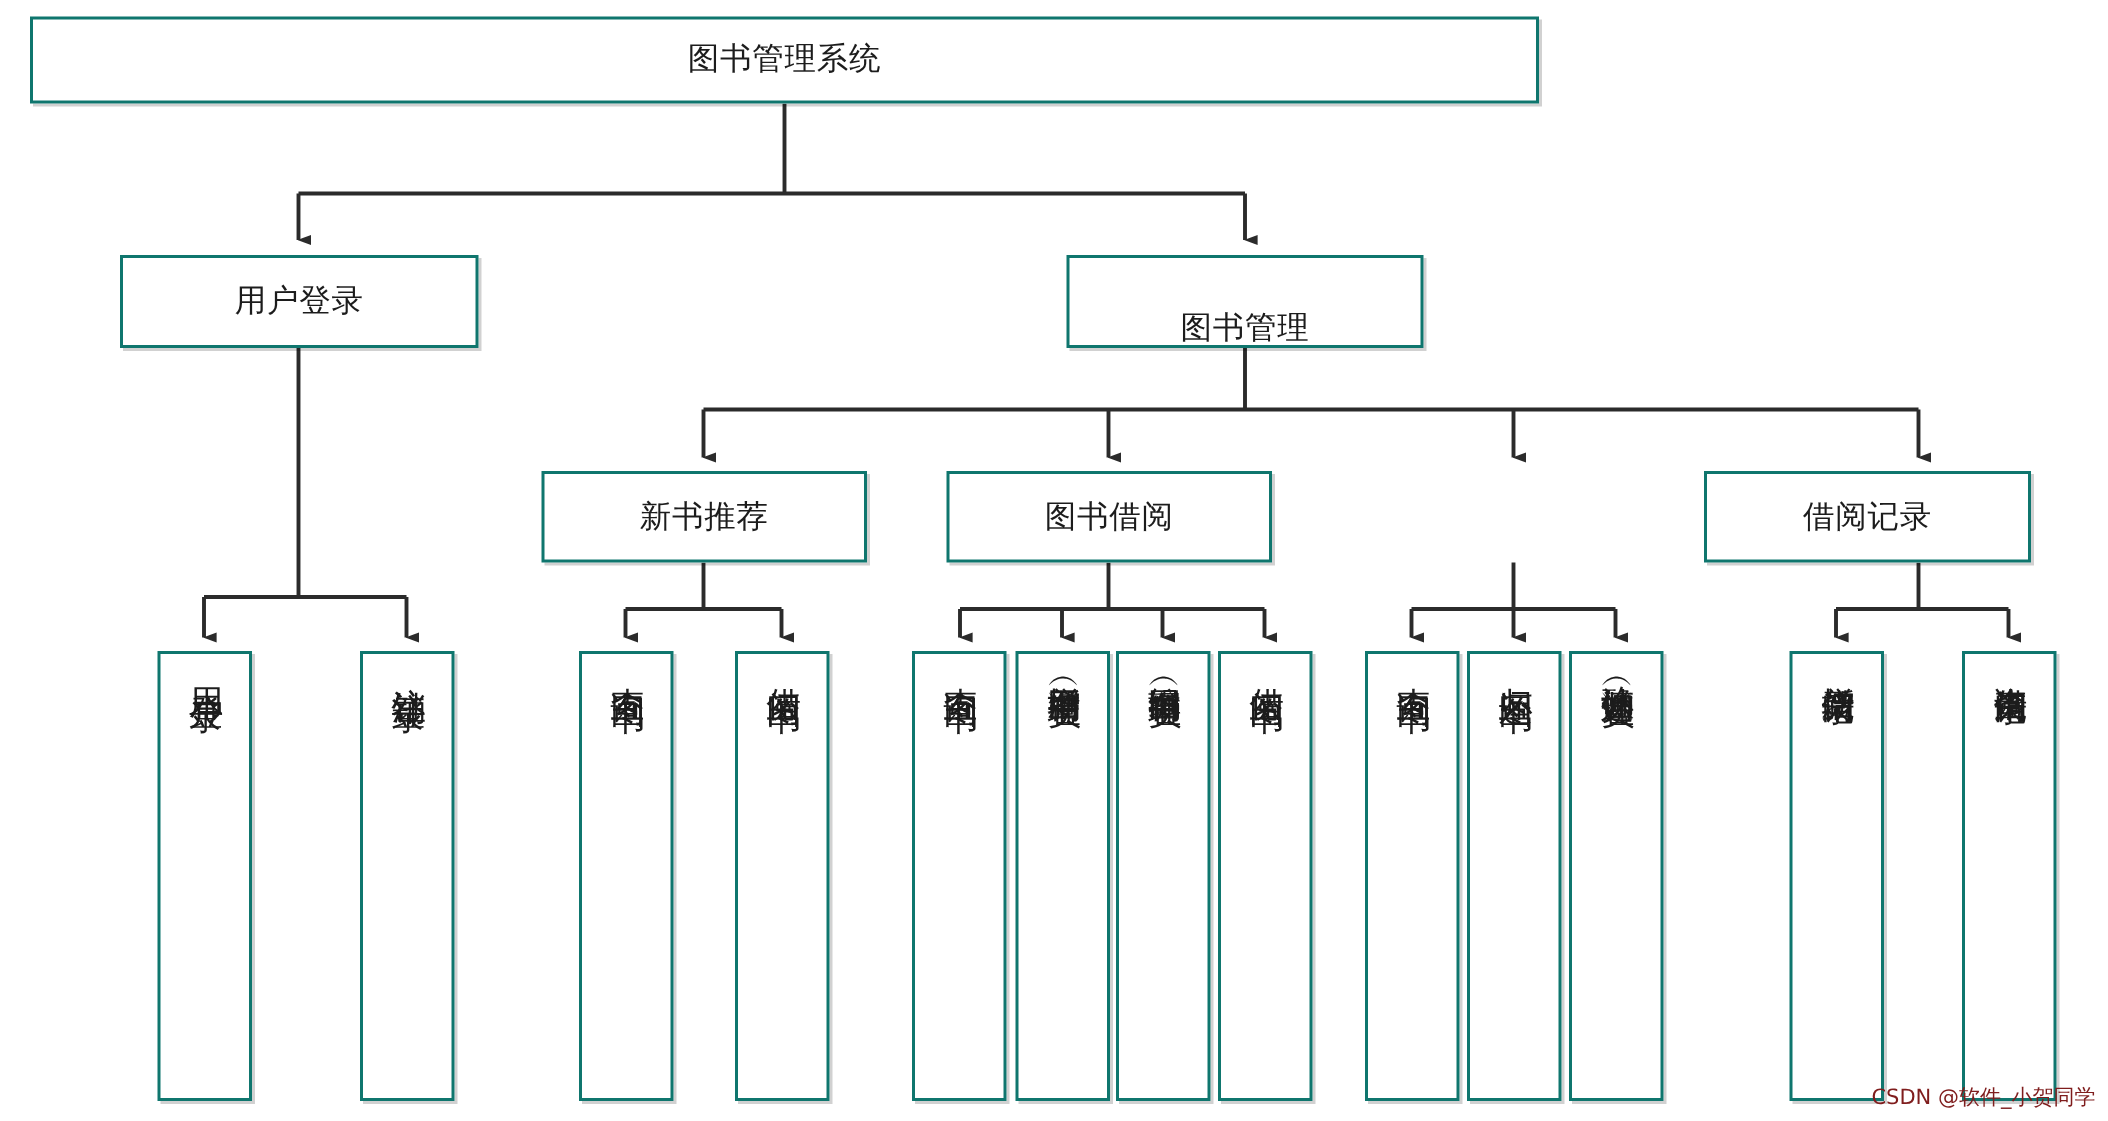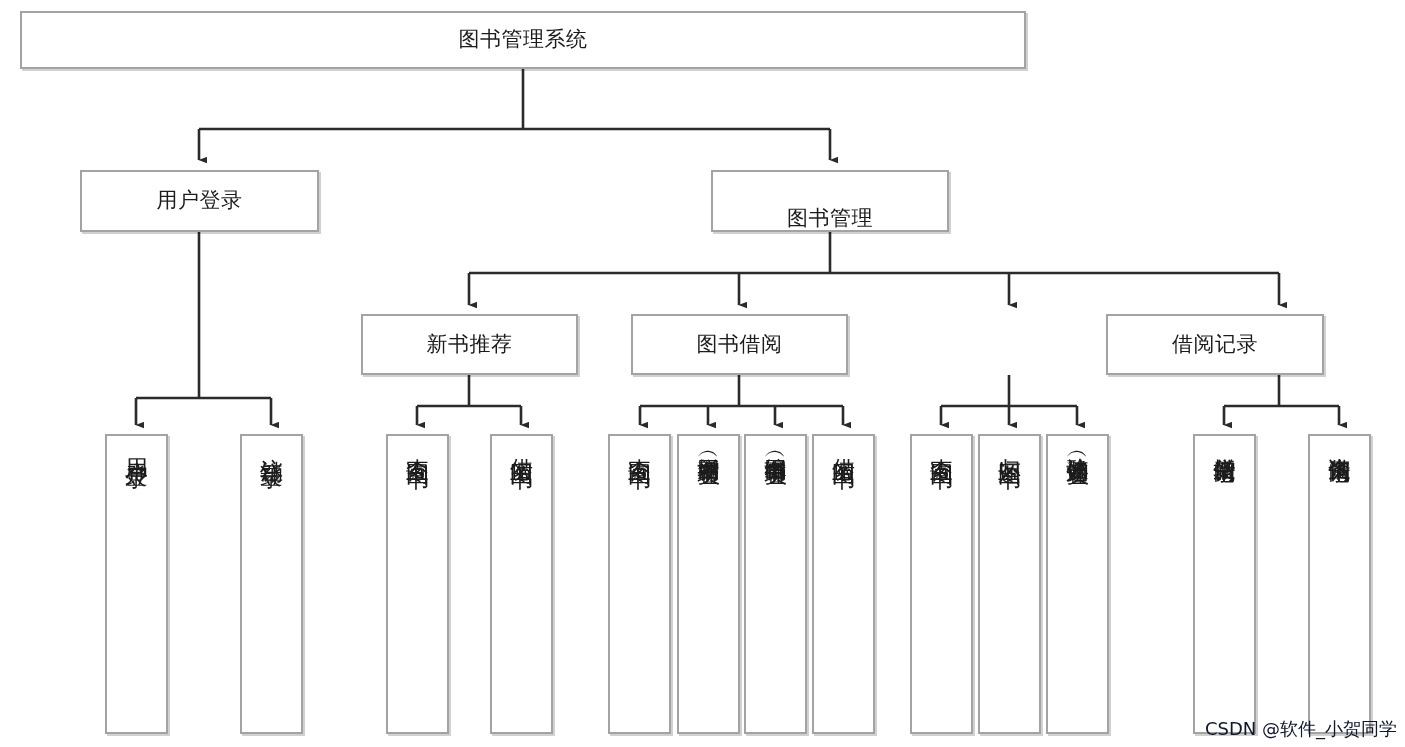--- a/index.html
+++ b/index.html
@@ -23,21 +23,21 @@
     position: absolute;
     top: 0;
     left: 0;
     width: 1405px;
     height: 747px;
   }
   .node-box {
     position: absolute;
     box-sizing: border-box;
     background: #ffffff;
-    border: 2px solid #a3a3a3;
+    border: 2px solid #0f766e;
     display: flex;
     align-items: center;
     justify-content: center;
     box-shadow: 2px 2px 0 rgba(0,0,0,0.18);
   }
   .node-label-h {
     font-size: 21px;
     color: #1c1c1c;
     line-height: 1.1;
     white-space: nowrap;
@@ -58,22 +58,22 @@
     white-space: nowrap;
   }
   .node-label-v.tight {
     letter-spacing: 1px;
     font-size: 22px;
   }
   #watermark {
     position: absolute;
     right: 8px;
     bottom: 6px;
-    font-size: 18px;
-    color: #0f172a;
+    font-size: 14px;
+    color: #7f1d1d;
     white-space: nowrap;
     pointer-events: none;
   }
 </style>
 </head>
 <body>
 
 <div id="diagram-root">
 
   <svg id="tree-svg" viewBox="0 0 1405 747">
@@ -136,21 +136,21 @@
   <div class="node-box" style="left:711px; top:170px; width:238px; height:62px;align-items:flex-end;">
     <span class="node-label-h">图书管理</span>
   </div>
 
   <div class="node-box" style="left:631px; top:314px; width:217px; height:61px;">
     <span class="node-label-h">图书借阅</span>
   </div>
   <div class="node-box" style="left:361px; top:314px; width:217px; height:61px;">
     <span class="node-label-h">新书推荐</span>
   </div>
-  <div class="node-box" style="left:1106px; top:314px; width:218px; height:61px;">
+  <div class="node-box" style="left:1136px; top:314px; width:218px; height:61px;">
     <span class="node-label-h">借阅记录</span>
   </div>
 
   <div class="node-box leaf" style="left:105px; top:434px; width:63px; height:300px;">
     <span class="node-label-v">用户登录</span>
   </div>
   <div class="node-box leaf" style="left:240px; top:434px; width:63px; height:300px;">
     <span class="node-label-v">注销登录</span>
   </div>
 

